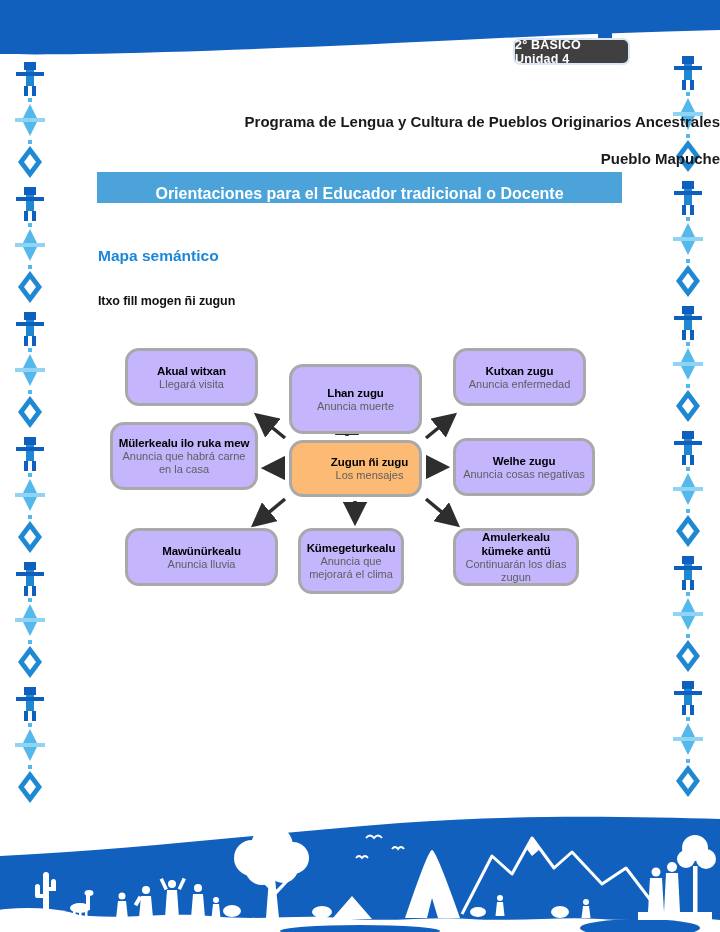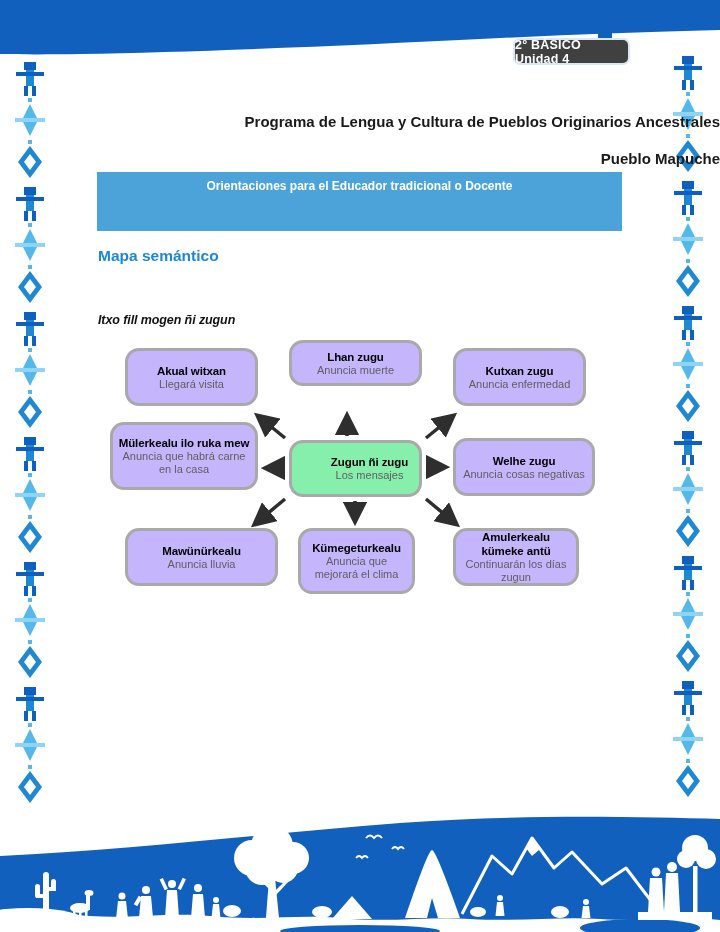--- a/index.html
+++ b/index.html
@@ -19,47 +19,47 @@
   }
   
   .ornament{position:absolute; width:40px; height:752px;}
   .ornament.left{left:10px; top:60px;}
   .ornament.right{left:668px; top:54px;}
   
   .doc-title{position:absolute; left:0; width:720px; text-align:right;
     font-size:15px; font-weight:bold; color:#1a1a1a;}
   .t1{top:113px;} .t2{top:150px;}
   .banner{
-    position:absolute; top:172px; left:97px; width:525px; height:59px;
-    background:#4BA3D9; box-sizing:border-box; padding-top:7px;
-    text-align:center; color:#ffffff; font-size:12px; font-weight:bold;
+    position:absolute; top:172px; left:97px; width:525px; height:31px;
+    background:#4BA3D9; box-sizing:border-box; padding-top:13px;
+    text-align:center; color:#ffffff; font-size:16px; font-weight:bold;
   }
   .section-heading{position:absolute; top:247px; left:98px;
     color:#1C87D8; font-size:15.5px; font-weight:bold;}
-  .diagram-title{position:absolute; top:313px; left:98px;
-    color:#111111; font-size:12.5px; font-weight:bold; letter-spacing:-.1px;font-style:italic;}
+  .diagram-title{position:absolute; top:294px; left:98px;
+    color:#111111; font-size:12.5px; font-weight:bold; letter-spacing:-.1px;}
   
   .diagram{position:absolute; top:340px; left:0; width:720px; height:266px;}
   .arrows{position:absolute; top:0; left:0;}
   .node{
     position:absolute; background:#c4b5fd; border:3px solid #a9a9a9; border-radius:14px;
     box-sizing:border-box; display:flex; flex-direction:column; align-items:center;
     justify-content:center; text-align:center; padding:2px 4px;
   }
   .node .t{font-weight:bold; font-size:11.5px; color:#000000; line-height:14px; letter-spacing:-.1px;}
   .node .s{font-size:11px; color:#5f5f5f; line-height:13px;}
-  .node.center{background:#86efac;padding-left:32px;}
+  .node.center{background:#fdba74;padding-left:32px;}
   .n1{left:125px; top:8px;   width:133px; height:58px;}
-  .n2{left:289px; top:0;   width:133px; height:46px;}
+  .n2{left:289px; top:24px;   width:133px; height:70px;}
   .n3{left:453px; top:8px;   width:133px; height:58px;}
   .n4{left:110px; top:82px;  width:148px; height:68px;}
   .nc{left:289px; top:100px; width:133px; height:57px;}
   .n5{left:453px; top:98px;  width:142px; height:58px;}
   .n6{left:125px; top:188px; width:153px; height:58px;}
-  .n7{left:298px; top:188px; width:117px; height:66px;}
+  .n7{left:298px; top:188px; width:106px; height:66px;}
   .n8{left:453px; top:188px; width:126px; height:58px;}
   
   .footer{position:absolute; top:812px; left:0; width:720px; height:120px;}
 </style>
 </head>
 <body>
 
 <div class="page">
 
   <div class="top-band">

